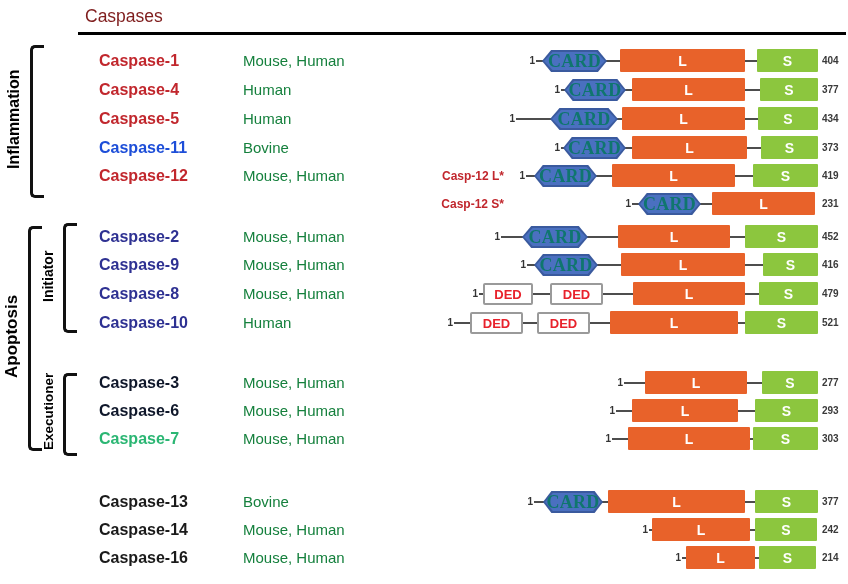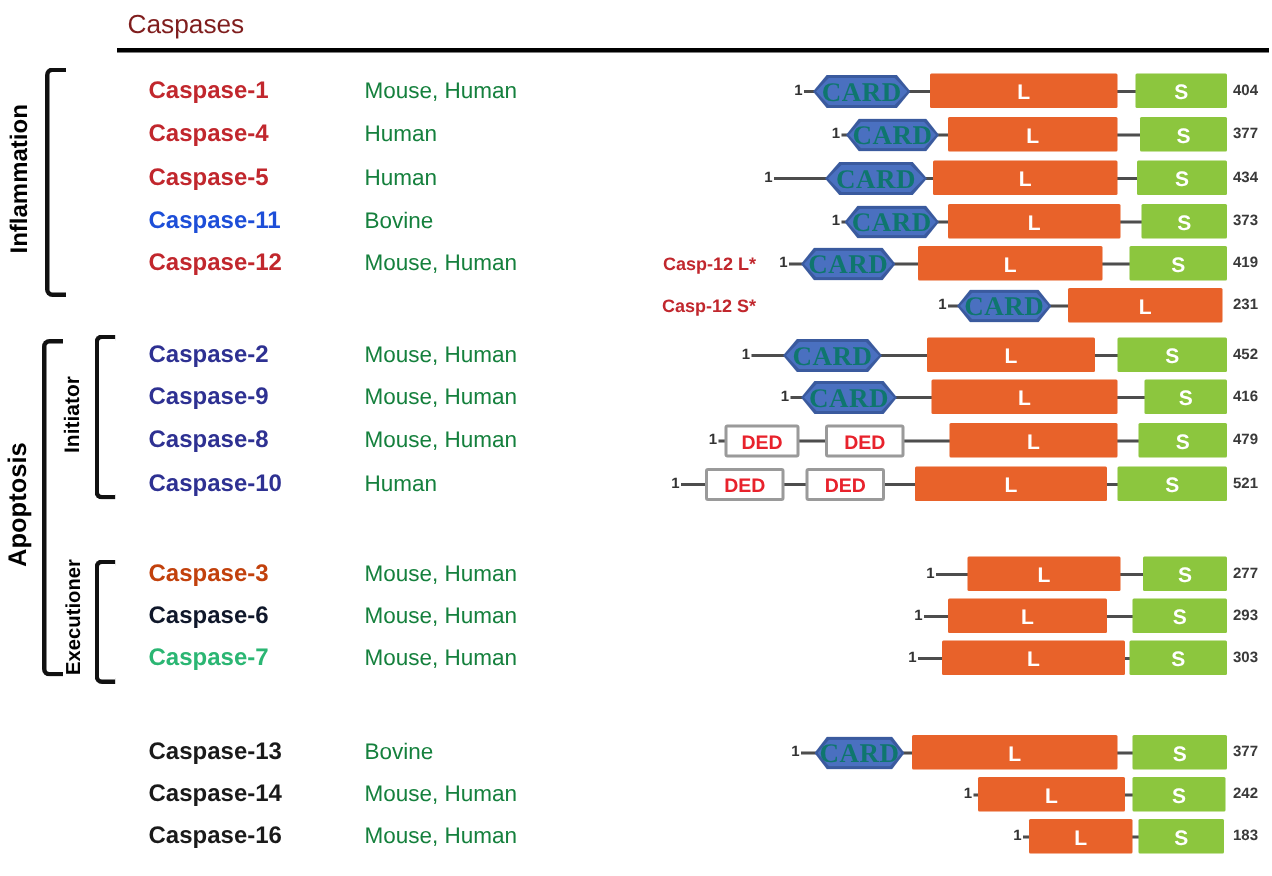--- a/index.html
+++ b/index.html
@@ -153,21 +153,21 @@
       <div class="num-label" style="top: 288px;">479</div>
       <div class="row-name" style="top: 313px; color: rgb(46, 49, 146);">Caspase-10</div>
       <div class="row-species" style="top: 313px;">Human</div>
       <div class="dline" style="left: 454px; top: 322px; width: 354px; background: rgb(77, 77, 77);"></div>
       <div class="one-label" style="left: 441px; top: 317px;">1</div>
       <div class="ded" style="left: 470px; top: 312px; width: 53px; height: 22px; color: rgb(232, 34, 44);">DED</div>
       <div class="ded" style="left: 537px; top: 312px; width: 53px; height: 22px; color: rgb(232, 34, 44);">DED</div>
       <div class="dbox" style="left: 610px; top: 311px; width: 128px; height: 23px; background: rgb(232, 98, 42);">L</div>
       <div class="dbox" style="left: 745px; top: 311px; width: 73px; height: 23px; background: rgb(140, 198, 62);">S</div>
       <div class="num-label" style="top: 317px;">521</div>
-      <div class="row-name" style="top: 373px; color: #c2410c;">Caspase-3</div>
+      <div class="row-name" style="top: 373px; color: #0f172a;">Caspase-3</div>
       <div class="row-species" style="top: 373px;">Mouse, Human</div>
       <div class="dline" style="left: 624px; top: 382px; width: 184px; background: rgb(77, 77, 77);"></div>
       <div class="one-label" style="left: 611px; top: 377px;">1</div>
       <div class="dbox" style="left: 645px; top: 371px; width: 102px; height: 23px; background: rgb(232, 98, 42);">L</div>
       <div class="dbox" style="left: 762px; top: 371px; width: 56px; height: 23px; background: rgb(140, 198, 62);">S</div>
       <div class="num-label" style="top: 377px;">277</div>
       <div class="row-name" style="top: 401px; color: #0f172a;">Caspase-6</div>
       <div class="row-species" style="top: 401px;">Mouse, Human</div>
       <div class="dline" style="left: 616px; top: 410px; width: 192px; background: rgb(77, 77, 77);"></div>
       <div class="one-label" style="left: 603px; top: 405px;">1</div>
@@ -199,16 +199,16 @@
       <div class="one-label" style="left: 636px; top: 524px;">1</div>
       <div class="dbox" style="left: 652px; top: 518px; width: 98px; height: 23px; background: rgb(232, 98, 42);">L</div>
       <div class="dbox" style="left: 755px; top: 518px; width: 62px; height: 23px; background: rgb(140, 198, 62);">S</div>
       <div class="num-label" style="top: 524px;">242</div>
       <div class="row-name" style="top: 548px; color: rgb(26, 26, 26);">Caspase-16</div>
       <div class="row-species" style="top: 548px;">Mouse, Human</div>
       <div class="dline" style="left: 682px; top: 557px; width: 124px; background: rgb(77, 77, 77);"></div>
       <div class="one-label" style="left: 669px; top: 552px;">1</div>
       <div class="dbox" style="left: 686px; top: 546px; width: 69px; height: 23px; background: rgb(232, 98, 42);">L</div>
       <div class="dbox" style="left: 759px; top: 546px; width: 57px; height: 23px; background: rgb(140, 198, 62);">S</div>
-      <div class="num-label" style="top: 552px;">183</div>
+      <div class="num-label" style="top: 552px;">214</div>
     </div>
 
 </div>
 
 </body></html>

